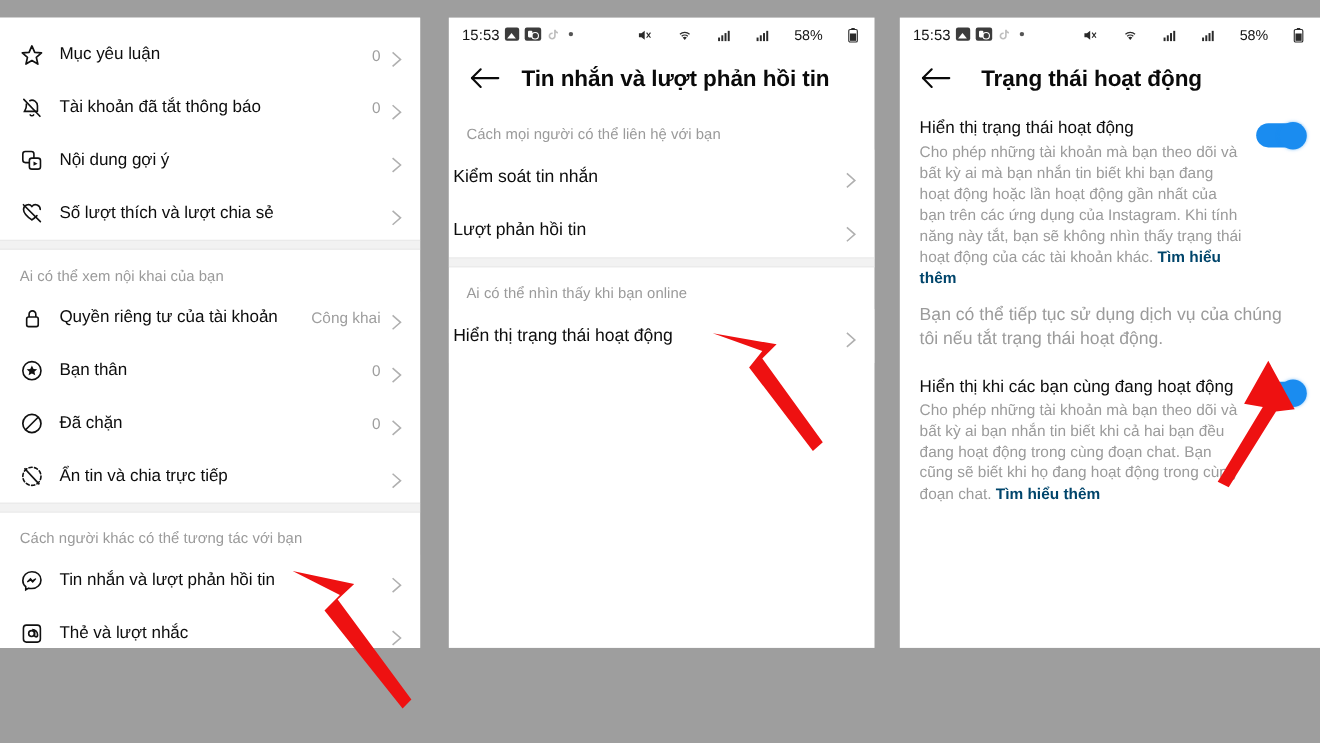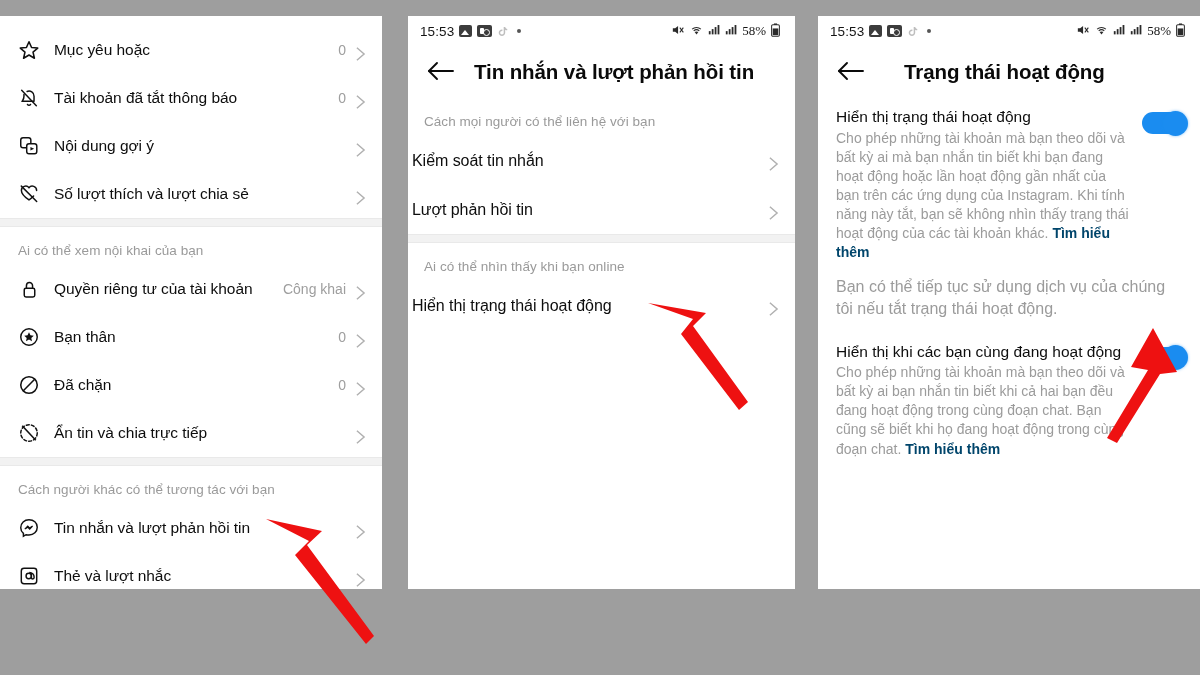--- a/index.html
+++ b/index.html
@@ -20,40 +20,40 @@
   #panel-2 { left: 408px; width: 387px; }
   #panel-3 { left: 818px; width: 382px; }
 
   
   .statusbar {
     height: 30px; display: flex; align-items: center;
     padding: 0 14px 0 12px; font-size: 13.5px; color: #1a1a1a;
   }
   .sb-left { display: flex; align-items: center; gap: 5px; }
   .sb-time { font-size: 13.5px; letter-spacing: .1px; color: #141414; }
-  .sb-right { margin-left: auto; display: flex; align-items: flex-start; gap: 4px; font-family: Liberation Serif, serif; }
+  .sb-right { margin-left: auto; display: flex; align-items: flex-end; gap: 22px; }
   .sb-pct { font-size: 13px; color: #141414; }
   .sb-ico { display: inline-flex; align-items: center; }
   .sb-dot { width: 4px; height: 4px; border-radius: 50%; background: #555; display:inline-block; margin-left:3px;}
   .sb-img { width: 13px; height: 12px; border-radius: 2px; background: #3c3c3c; position: relative; }
   .sb-img::after { content:""; position:absolute; left:2px; bottom:2px; width:0;height:0;
     border-left:4px solid transparent;border-right:4px solid transparent;border-bottom:5px solid #fff;}
   .sb-cam { width: 15px; height: 12px; border-radius: 2px; background: #3c3c3c; position: relative; }
   .sb-cam::after{content:"";position:absolute;left:2.5px;top:3px;width:4px;height:6px;background:#fff;border-radius:1px;}
   .sb-cam::before{content:"";position:absolute;right:2px;top:3.5px;width:5px;height:5px;border-radius:50%;border:1.3px solid #fff;}
   .sb-tik { width: 12px; height: 13px; opacity:.42; }
 
   
   .header { display: flex; align-items: center; height: 52px; padding: 0 12px 0 18px; }
   .back-arrow { width: 30px; height: 26px; flex: 0 0 auto; cursor: pointer; }
   .header-title {
     font-size: 20.5px; font-weight: bold; color: #0a0a0a;
     margin-left: 18px; letter-spacing: -.1px; white-space: nowrap;
   }
-  #panel-3 .header-title { margin-left: 38px; }
+  #panel-3 .header-title { margin-left: 26px; }
 
   
   .section-gap { height: 9px; background: #f2f2f2; border-top: 1px solid #e9e9e9; border-bottom: 1px solid #e9e9e9;}
   .section-label {
     font-size: 13.5px; color: #9a9a9a; padding: 16px 0 7px 18px; letter-spacing: .05px;
   }
   #panel-2 .section-label { padding-left: 16px; }
 
   
   .row {
@@ -99,21 +99,21 @@
 
     <div class="section-gap" style="height:10px;background:#fff;border:none;"></div>
 
     <div>
       <div class="row">
         <span class="ico">
           <svg width="22" height="22" viewBox="0 0 24 24" fill="none" stroke="#111" stroke-width="1.7" stroke-linejoin="round">
             <polygon points="12,3 14.8,9.3 21.5,9.9 16.4,14.3 17.9,21 12,17.5 6.1,21 7.6,14.3 2.5,9.9 9.2,9.3"></polygon>
           </svg>
         </span>
-        <span class="label">Mục yêu hoặc</span>
+        <span class="label">Mục yêu luận</span>
         <span class="value">0</span>
         <span class="chev">
           <svg width="11" height="18" viewBox="0 0 12 20" fill="none" stroke="#b0b0b0" stroke-width="1.6">
               <polyline points="2,3 10,10 2,17"></polyline>
             </svg>
         </span>
       </div>
 
       <div class="row">
         <span class="ico">

